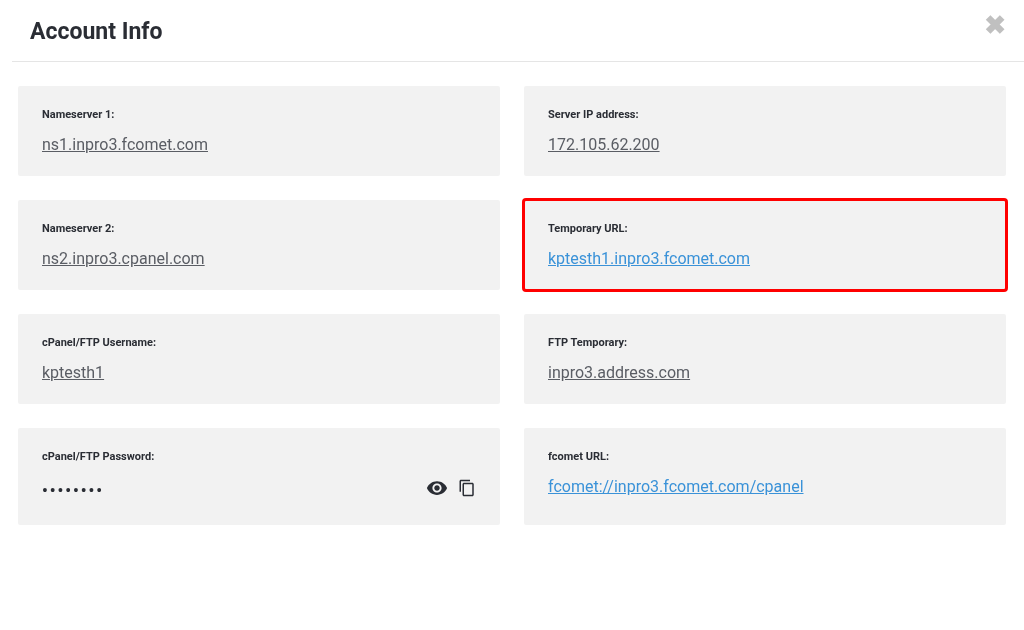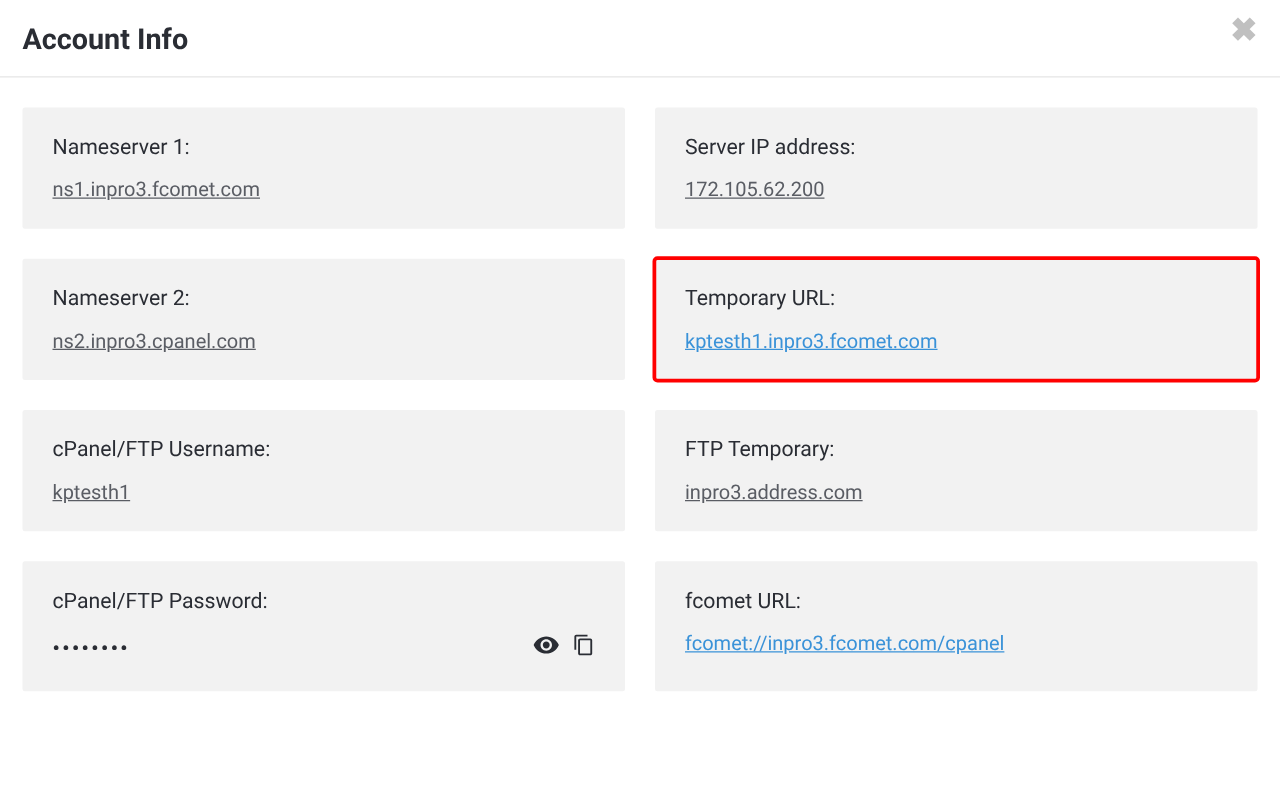--- a/index.html
+++ b/index.html
@@ -13,20 +13,21 @@
       width: 1024px;
       height: 630px;
       position: relative;
     }
     .header {
       padding: 18px 18px 16px 18px;
       border-bottom: 1px solid #e5e5e5;
       display: flex;
       justify-content: space-between;
       align-items: flex-start;
+      margin-left: 12px;
     }
     .title {
       font-size: 23px;
       font-weight: 700;
       color: #2a2d34;
     }
     .close-icon {
       color: #c0c0c0;
       font-size: 26px;
       font-weight: bold;
@@ -44,22 +45,22 @@
       background: #f2f2f2;
       padding: 22px 24px;
       border-radius: 2px;
       position: relative;
     }
     .cell.highlighted {
       outline: 3px solid #ff0000;
       outline-offset: -1px;
     }
     .label {
-      font-size: 17px;
-      font-weight: 400;
+      font-size: 11px;
+      font-weight: 700;
       color: #2a2d34;
       margin-bottom: 14px;
     }
     .value {
       font-size: 16px;
       color: #5a5d64;
       text-decoration: underline;
     }
     .value.link {
       color: #3a92d8;

